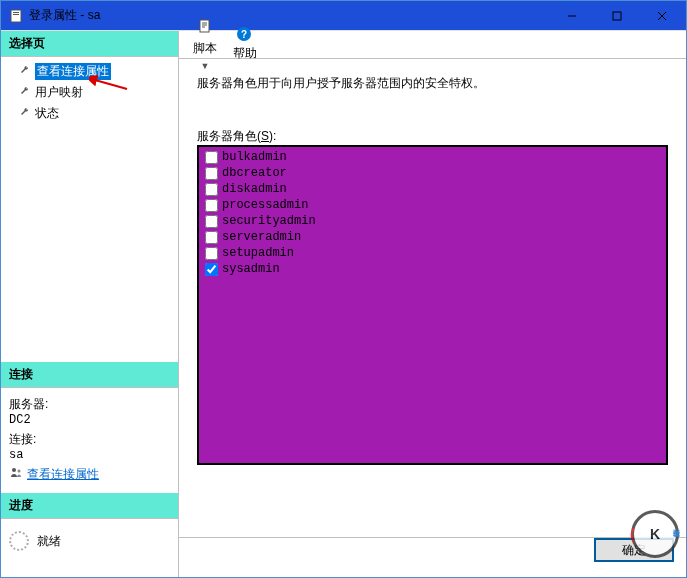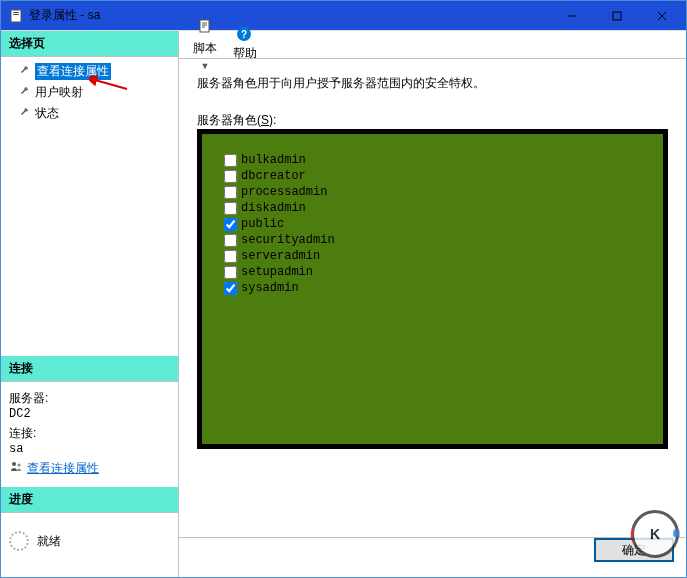--- a/index.html
+++ b/index.html
@@ -32,32 +32,32 @@
     .nav-item .wrench { margin-right: 4px; }
     .nav-item.selected .label { background: #0078d7; color: #fff; padding: 0 2px; }
     .arrow-indicator { position: absolute; right: 50px; top: 22px; color: #d00; font-size: 18px; pointer-events: none; }
     .spacer { flex: 1; }
     .conn-section { padding: 6px 8px 10px; }
     .conn-label { margin-top: 2px; }
     .conn-value { font-family: "Courier New", monospace; margin-bottom: 4px; }
     .conn-link { display: flex; align-items: center; gap: 4px; }
     .conn-link a { color: #0066cc; text-decoration: underline; cursor: pointer; }
     .progress-section { padding: 6px 8px; }
-    .progress-row { display: flex; align-items: center; gap: 8px; margin-top: 12px; }
+    .progress-row { display: flex; align-items: center; gap: 8px; margin-top: 6px; }
     .spinner { width: 20px; height: 20px; border: 2px dotted #aaa; border-radius: 50%; }
     .main { flex: 1; display: flex; flex-direction: column; min-width: 0; }
     .toolbar { height: 28px; border-bottom: 1px solid #c0c0c0; display: flex; align-items: center; padding: 0 8px; gap: 4px; }
     .tb-btn { display: flex; align-items: center; gap: 4px; padding: 2px 6px; cursor: pointer; flex-direction: column; }
     .tb-dropdown { font-size: 9px; color: #555; }
     .help-icon { width: 14px; height: 14px; border-radius: 50%; background: #0078d7; color: #fff; display: inline-flex; align-items: center; justify-content: center; font-size: 10px; font-weight: bold; margin-right: 2px; }
     .content { flex: 1; padding: 16px 18px; overflow: auto; }
-    .desc { margin-bottom: 20px; }
+    .desc { margin-bottom: 36px; }
     .list-label { }
     .list-label .mnemonic { text-decoration: underline; }
-    .role-list { border: 5px solid #000000; height: 320px; padding: 18px; font-family: "Courier New", monospace; background: #4d7c0f; overflow: auto; }
+    .role-list { border: 2px solid #000000; height: 320px; padding: 2px; font-family: "Courier New", monospace; background: #a21caf; overflow: auto; }
     .role-row { display: flex; align-items: center; padding: 1px 4px; gap: 4px; }
     .role-row input[type="checkbox"] { width: 13px; height: 13px; }
     .footer { height: 40px; border-top: 1px solid #c0c0c0; display: flex; align-items: flex-start; justify-content: flex-end; padding: 0 12px; gap: 8px; }
     .btn { min-width: 80px; height: 24px; border: 1px solid #0078d7; background: #e1e1e1; cursor: pointer; font-size: 12px; }
     .btn.primary { border: 2px solid #005a9e; }
     .watermark { position: absolute; right: 8px; bottom: 20px; opacity: 0.8; pointer-events: none; }
     .watermark-circle { width: 48px; height: 48px; border: 3px solid #333; border-radius: 50%; display: flex; align-items: center; justify-content: center; font-weight: bold; font-size: 14px; background: #fff; position: relative; }
     .watermark-text { position: absolute; right: -2px; top: 14px; font-size: 7px; writing-mode: vertical-rl; color: #0066cc; }
     .wrench svg { width: 12px; height: 12px; }
     .script-icon svg { width: 14px; height: 14px; }
@@ -182,29 +182,25 @@
             <div class="role-row">
               <input type="checkbox" style="">
               <span>bulkadmin</span>
             </div>
             <div class="role-row">
               <input type="checkbox" style="">
               <span>dbcreator</span>
             </div>
             <div class="role-row">
               <input type="checkbox" style="">
+              <span>diskadmin</span>
+            </div>
+            <div class="role-row">
+              <input type="checkbox" style="">
               <span>processadmin</span>
-            </div>
-            <div class="role-row">
-              <input type="checkbox" style="">
-              <span>diskadmin</span>
-            </div>
-            <div class="role-row">
-              <input type="checkbox" checked="" style="">
-              <span>public</span>
             </div>
             <div class="role-row">
               <input type="checkbox" style="">
               <span>securityadmin</span>
             </div>
             <div class="role-row">
               <input type="checkbox" style="">
               <span>serveradmin</span>
             </div>
             <div class="role-row">

